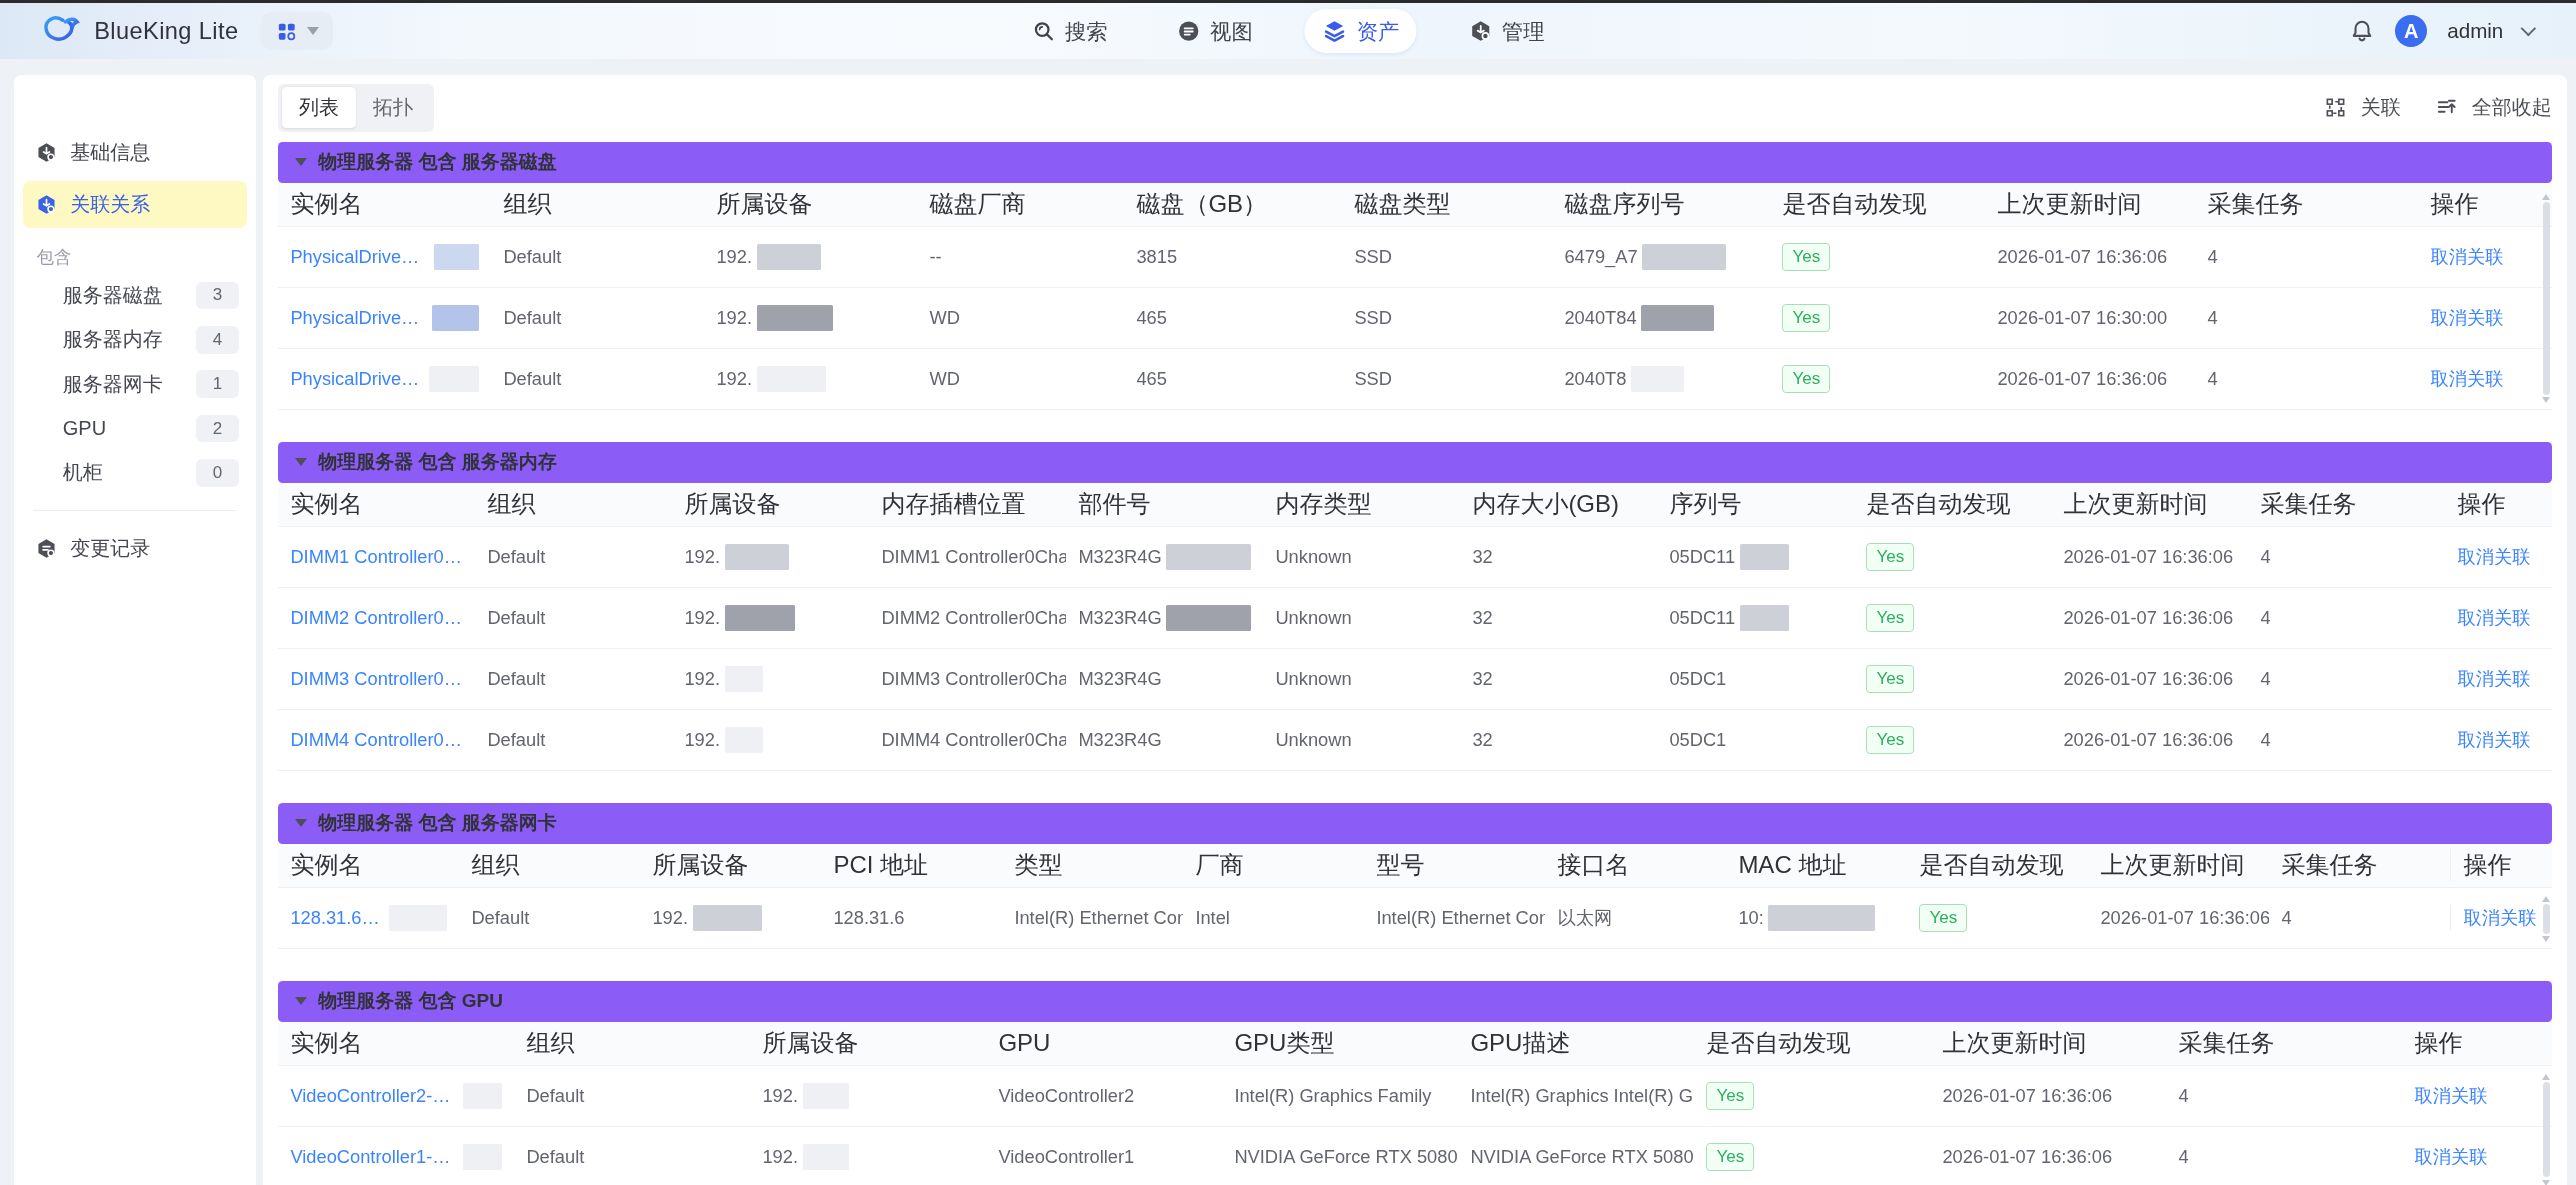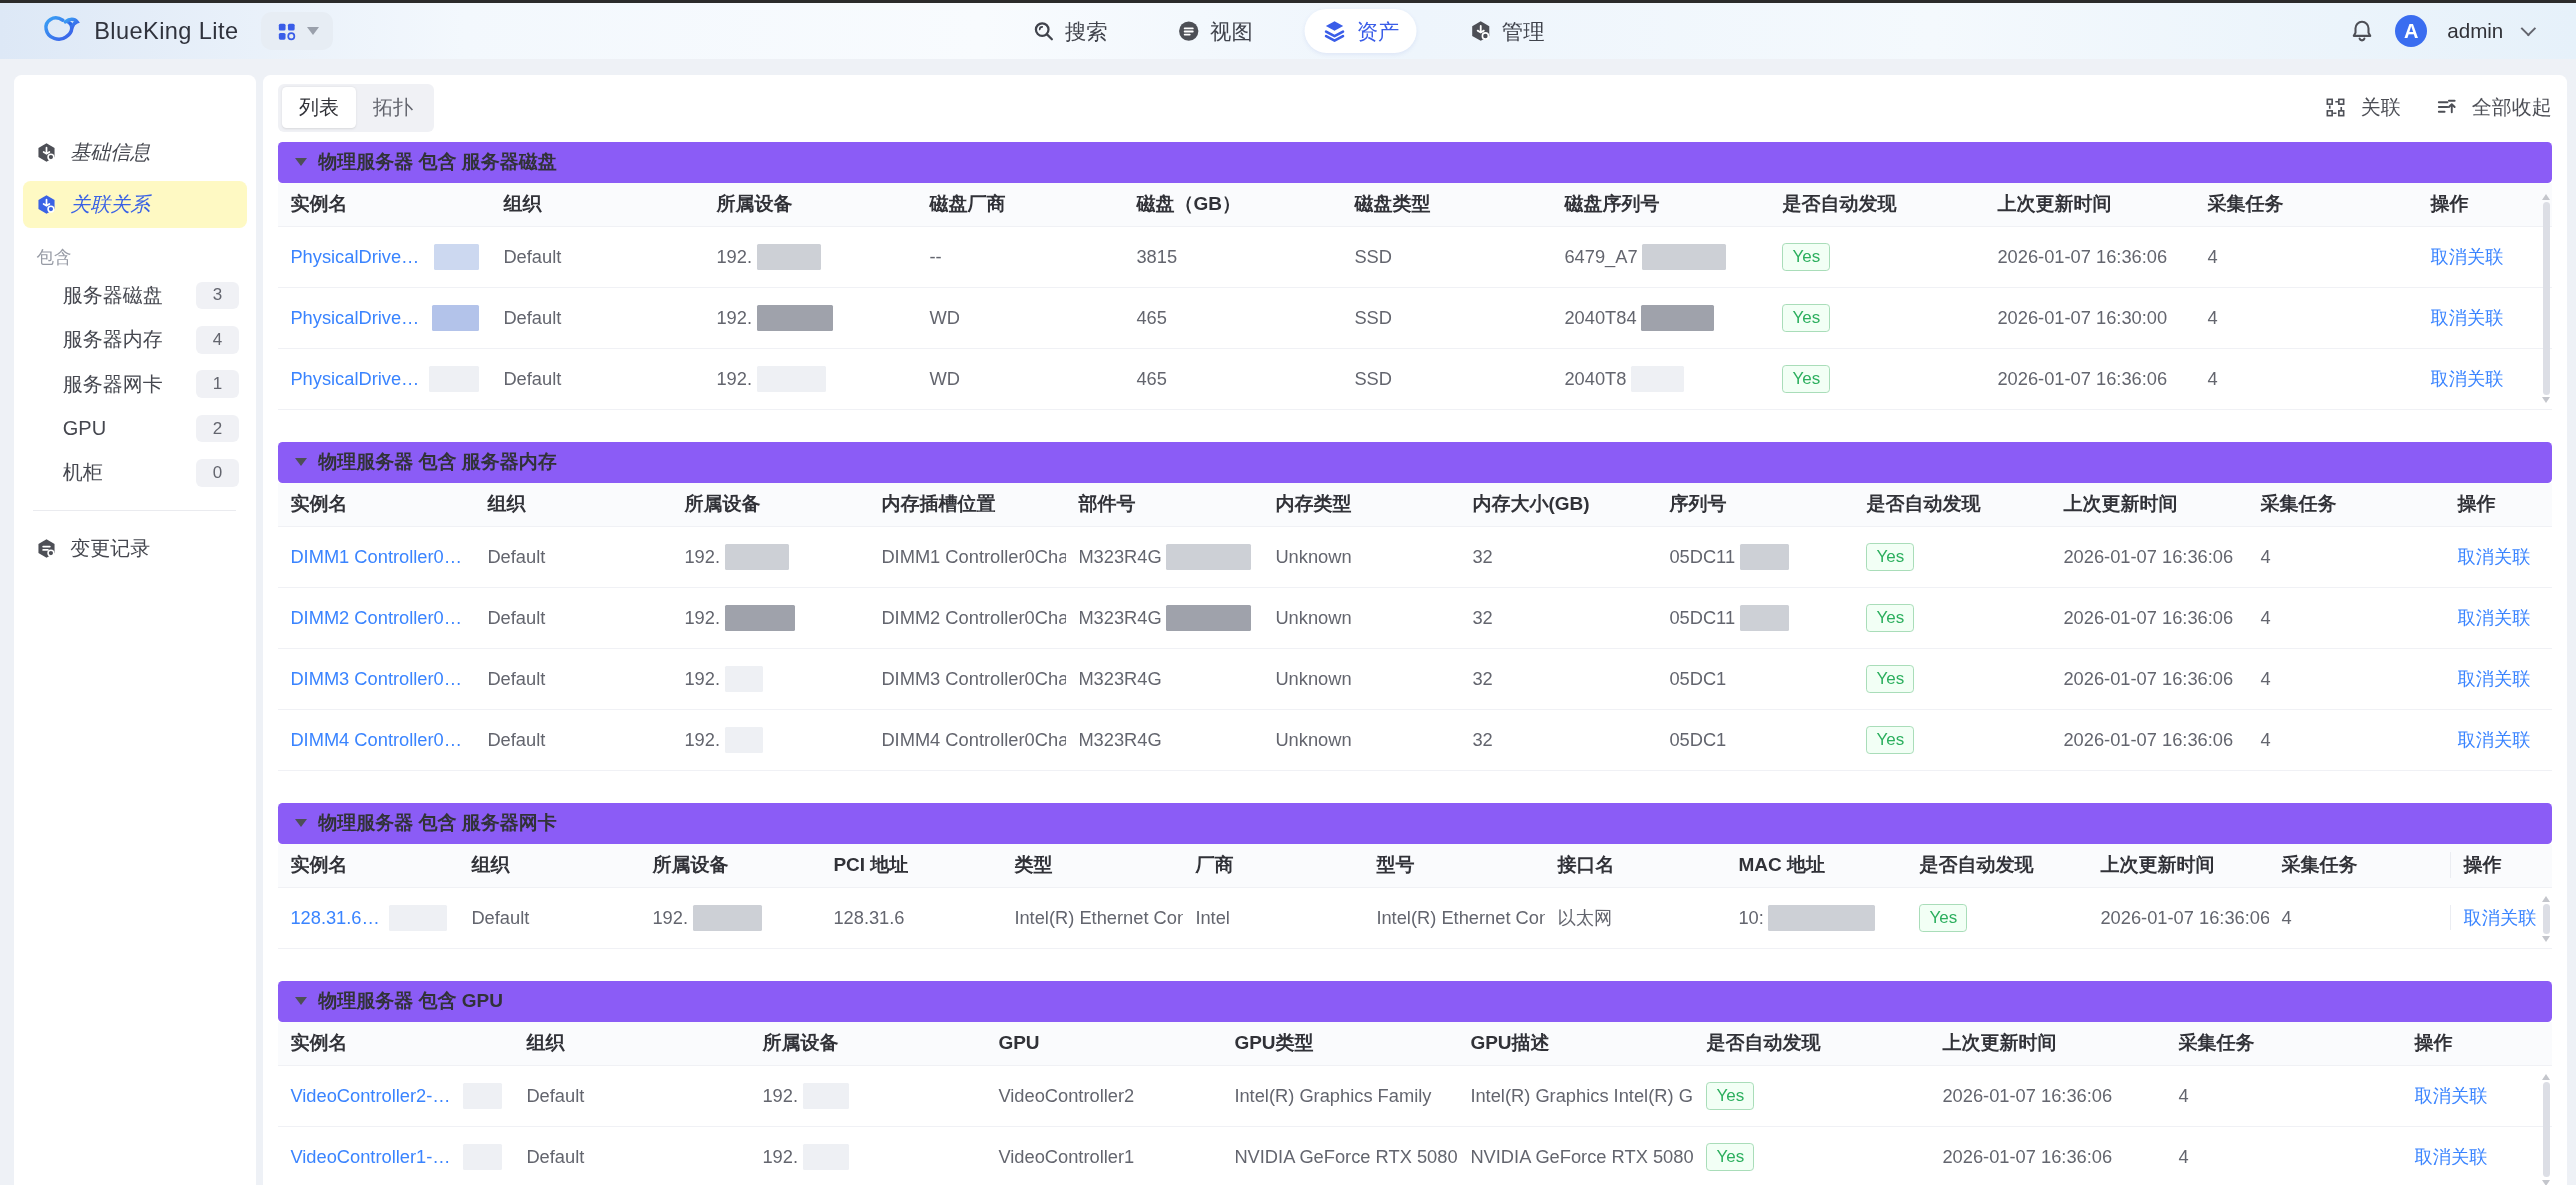--- a/index.html
+++ b/index.html
@@ -38,21 +38,21 @@
     background:#ffffff; border-radius:7.6px 7.6px 0 0; padding:10.7px 15.2px 0; overflow:hidden; }
 
   
   .obj-head{ padding:3px 9.1px 7.6px; }
   .obj-head-row{ display:flex; align-items:flex-start; gap:13.7px; }
   .obj-title{ font-size:20.6px; font-weight:bold; color:#313238; padding-top:6.1px; }
   .obj-redacts{ display:flex; gap:13.7px; margin:7.6px 0 0 47px; }
   .rd{ display:inline-block; height:26px; border-radius:1.5px; vertical-align:middle; margin-left:4.6px; }
   .rd-g{ background:#cdd0d6; } .rd-dg{ background:#9fa2ab; } .rd-b{ background:#b3c3ea; }
   .rd-lb{ background:#ccd8f0; } .rd-f{ background:#eef0f4; }
-  .side-menu{ margin-top:34px;font-style:italic; }
+  .side-menu{ margin-top:34px; }
   .side-item{ display:flex; align-items:center; gap:12.2px; font-size:20px; color:#45474f;
     padding:10px 12.2px; border-radius:7.6px; cursor:pointer; }
   .side-item + .side-item{ margin-top:4.6px; }
   .side-item.active{ background:#fef9c3; color:#3a62e5; }
   .side-item.active .hexico{ color:#3a62e5; }
   .hexico{ color:#4d4f56; display:inline-flex; }
   .group-label{ font-size:17.5px; color:#979ba5; margin:17px 0 4.6px 13.7px; }
   .child-list{ }
   .child-item{ display:flex; align-items:center; justify-content:space-between;
     padding:8.4px 7.6px 8.4px 40px; font-size:20px; color:#45474f; cursor:pointer; border-radius:6.1px; }
@@ -71,21 +71,21 @@
   
   .sec{ position:relative; }
   .sec + .sec{ margin-top:32px; }
   .sec-bar{ height:41px; background:#8b5cf6; border-radius:4.6px; display:flex; align-items:center;
     gap:11px; padding:0 17px; cursor:pointer; }
   .sec-title{ font-size:19px; font-weight:bold; color:#313238; }
   .caret-down{ width:0; height:0; border-left:6.9px solid transparent; border-right:6.9px solid transparent;
     border-top:8.4px solid #4d4f56; }
   .thead,.tr{ display:grid; align-items:center; }
   .thead{ height:44px; background:#fafbfd; border-bottom:0.8px solid #f0f1f5; }
-  .th{ font-size:19px; font-weight:bold; color:#313238; padding:0 12.2px; white-space:nowrap;
+  .th{ font-size:24px; font-weight:normal; color:#313238; padding:0 12.2px; white-space:nowrap;
     overflow:hidden; text-overflow:ellipsis; }
   .tr{ height:61px; border-bottom:0.8px solid #f0f1f5; background:#fff; }
   .td{ font-size:18.3px; color:#63656e; padding:0 12.2px; white-space:nowrap; overflow:hidden;
     text-overflow:ellipsis; display:flex; align-items:center; }
   .cell-link{ color:#3a84ff; text-decoration:none; cursor:pointer; overflow:hidden; text-overflow:ellipsis; }
   .act{ color:#3a84ff; text-decoration:none; cursor:pointer; }
   .yes-badge{ display:inline-block; font-size:17px; color:#2caf5e; background:#f2fff5;
     border:0.8px solid #a9ddb9; border-radius:3.8px; padding:2.3px 9.1px; line-height:1.3; }
   .grid-disk{ grid-template-columns:213px 213px 213px 207px 218px 210px 218px 215px 210px 223px 1fr; }
   .grid-mem { grid-template-columns:repeat(11,197px) 1fr; }

